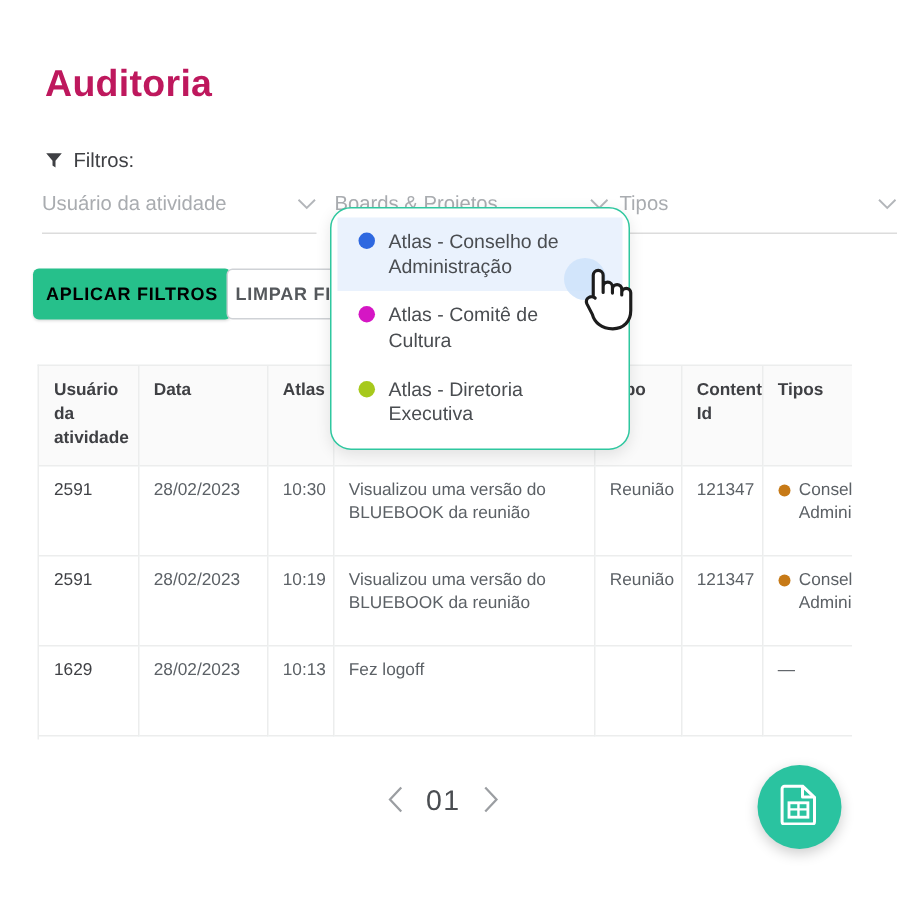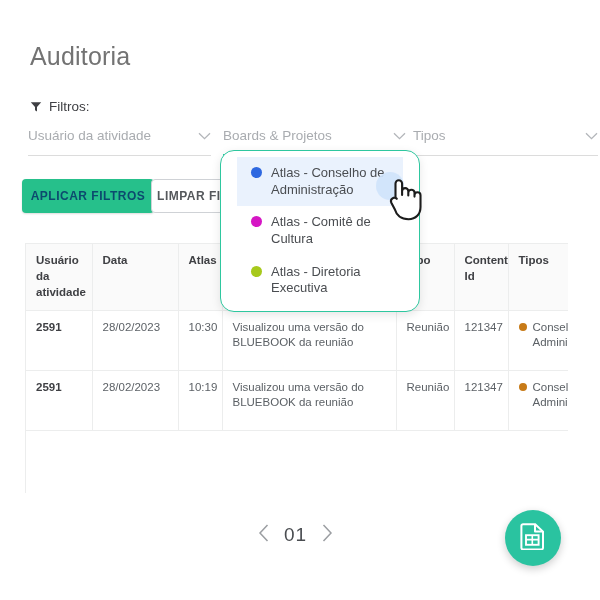--- a/index.html
+++ b/index.html
@@ -9,21 +9,21 @@
     background: #ffffff;
     font-family: "Liberation Sans", sans-serif;
     color: #3c4043;
     overflow: hidden;
   }
   .page { position: relative; width: 600px; height: 600px; background:#fff; }
 
   
   .page-title {
     position: absolute; left: 30px; top: 42px;
-    font-size: 25px; font-weight: 400; color: #737373;
+    font-size: 25px; font-weight: 700; color: #be185d;
     letter-spacing: .2px;
   }
 
   
   .filters-label {
     position: absolute; left: 30px; top: 99px;
     display: flex; align-items: center; gap: 7px;
     font-size: 13.5px; font-weight: 400; color: #3f4044;
   }
   .funnel { display:block; }
@@ -53,21 +53,21 @@
   .btn {
     position: absolute;
     height: 34px;
     border-radius: 4px;
     display: flex; align-items: center; justify-content: center;
     font-size: 12px; font-weight: 700; letter-spacing: .5px;
     cursor: pointer; user-select: none;
   }
   .btn-primary {
     left: 22px; top: 179px; width: 132px;
-    background: #26c08b; color: #0c4a6e;
+    background: #26c08b; color: #000000;
     box-shadow: 0 1px 2px rgba(0,0,0,.14);
     border: none;
   }
   .btn-outline {
     left: 151px; top: 179px; width: 118px;
     background: #ffffff; color: #55585c;
     border: 1px solid #cfd2d6;
   }
 
   
@@ -89,47 +89,47 @@
     font-size: 11.5px;
     line-height: 1.38;
   }
   table.audit thead th {
     background: #fafafa;
     font-weight: 700;
     color: #3f4044;
     height: 64px;
   }
   table.audit tbody td { color: #5c6166; height: 60px; }
-  table.audit tbody td.uid { font-weight: 700; color: #3f4044; }
+  table.audit tbody td.uid { font-weight: 400; color: #3f4044; }
   .col1 { width: 66px; }
   .col2 { width: 86px; }
   .col3 { width: 44px; }
   .col4 { width: 174px; }
   .col5 { width: 58px; }
   .col6 { width: 54px; }
   .col7 { width: 61px; }
 
   .board-cell { display: flex; gap: 6px; align-items: flex-start; }
   .dot {
     flex: 0 0 auto;
     width: 8px; height: 8px; border-radius: 50%;
     margin-top: 3px;
   }
   .dash { color: #b9bcbf; }
 
   
   .dropdown {
-    position: absolute; left: 220px; top: 150px;
+    position: absolute; left: 220px; top: 138px;
     width: 200px;
     background: #ffffff;
     border: 1.5px solid #2ec79f;
     border-radius: 14px;
     box-shadow: 0 3px 10px rgba(0,0,0,.10);
     overflow: hidden;
-    padding: 6px 16px;
+    padding: 6px 4px;
     z-index: 30;
   }
   .dd-item {
     display: flex; align-items: flex-start; gap: 9px;
     padding: 8px 12px 8px 14px;
     font-size: 13px; color: #4a4d51; line-height: 1.28;
     cursor: pointer;
   }
   .dd-item.selected { background: #eaf2fd; }
   .dd-dot { flex: 0 0 auto; width: 11px; height: 11px; border-radius: 50%; margin-top: 2px; }
@@ -255,20 +255,29 @@
           <td>Visualizou uma versão do BLUEBOOK da reunião</td>
           <td>Reunião</td>
           <td>121347</td>
           <td>
             <span class="board-cell">
               <span class="dot" style="background: rgb(199, 122, 23);"></span>
               <span>Conselho de Administração</span>
             </span>
           </td>
         </tr>
+        <tr>
+          <td class="uid">1629</td>
+          <td>28/02/2023</td>
+          <td>10:13</td>
+          <td>Fez logoff</td>
+          <td></td>
+          <td></td>
+          <td class="dash">—</td>
+        </tr>
       </tbody>
     </table>
   </div>
 
   <div class="dropdown">
     <div class="dd-item selected">
       <span class="dd-dot" style="background: rgb(46, 104, 224);"></span>
       <span class="dd-label">Atlas - Conselho de Administração</span>
     </div>
     <div class="dd-item">

